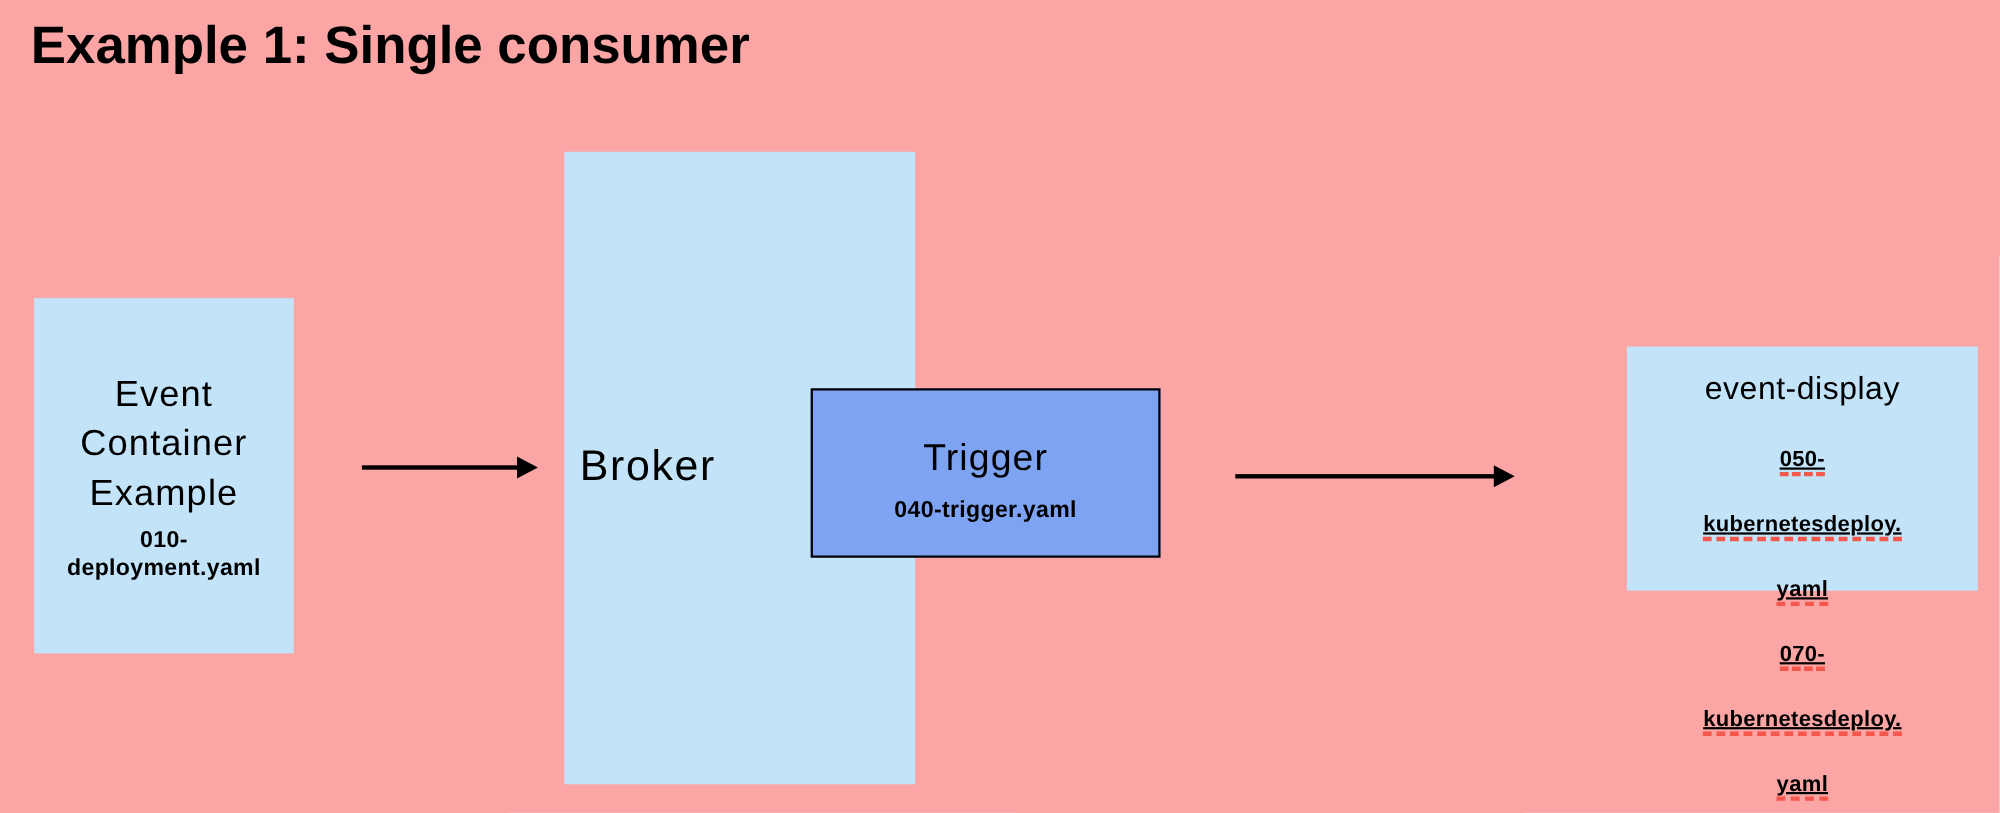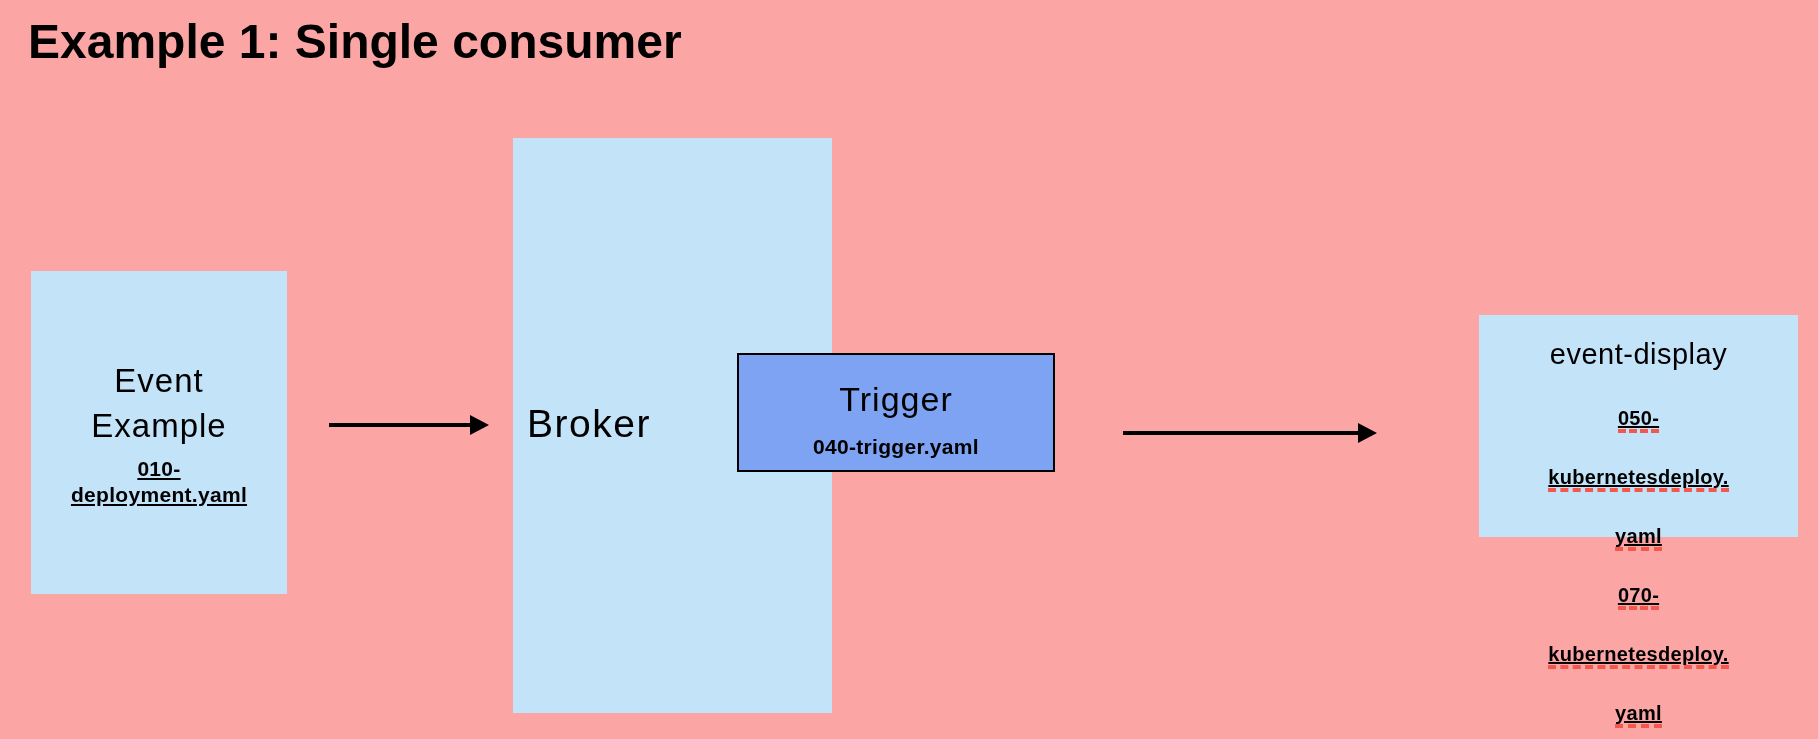--- a/index.html
+++ b/index.html
@@ -37,41 +37,41 @@
     position: absolute;
     background: var(--node-fill);
     display: flex;
     flex-direction: column;
     align-items: center;
     justify-content: center;
     text-align: center;
   }
 
   
-  .node-source { left: 31px; top: 271px; width: 256px; height: 323px; text-align: center; }
+  .node-source { left: 31px; top: 271px; width: 236px; height: 323px; text-align: center; }
   .node-source .big-line { font-size: 33px; line-height: 45px; letter-spacing: 1px; }
   .file-text { font-size: 21px; font-weight: 700; line-height: 26px; letter-spacing: 0.3px; }
-  .node-source .file-block { margin-top: 8px; text-decoration: underline; }
+  .node-source .file-block { margin-top: 8px; }
 
   
   .node-broker { left: 513px; top: 138px; width: 319px; height: 575px; display: block; }
   .broker-label {
     position: absolute;
     left: 14px;
     top: 264px;
     width: 220px;
     text-align: left;
     font-size: 39px;
     line-height: 44px;
     letter-spacing: 1.5px;
   }
 
   
   .node-trigger {
-    left: 737px; top: 353px; width: 318px; height: 119px;
+    left: 737px; top: 353px; width: 318px; height: 154px;
     background: var(--trigger-fill);
     border: 2px solid var(--trigger-border);
     padding-top: 12px;
   }
   .node-trigger .big-line { font-size: 34px; line-height: 42px; letter-spacing: 1px; }
   .node-trigger .file-text { margin-top: 14px; }
 
   
   .node-display { left: 1479px; top: 315px; width: 319px; height: 222px; justify-content: flex-start; padding-top: 22px; }
   .display-title { font-size: 29px; line-height: 34px; letter-spacing: 0.5px; margin-bottom: 3px; }
@@ -104,20 +104,21 @@
 </head>
 <body>
 
 <div class="canvas">
 
   <h1 class="slide-title">Example 1: Single consumer</h1>
 
   <div class="node node-source">
     <div class="big-block">
       <div class="big-line">Event</div>
+      <div class="big-line">Container</div>
       <div class="big-line">Example</div>
     </div>
     <div class="file-block">
       <div class="file-text">010-</div>
       <div class="file-text">deployment.yaml</div>
     </div>
   </div>
 
   <div class="arrow arrow-1">
     <div class="shaft"></div>

